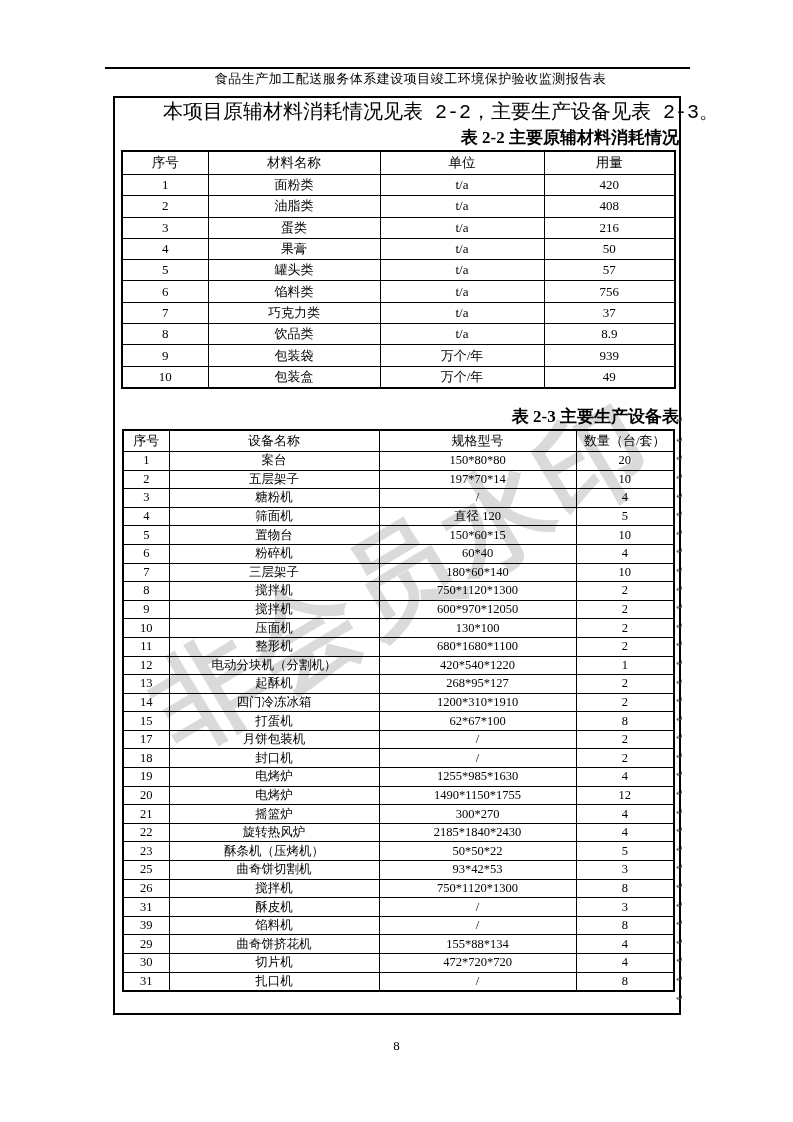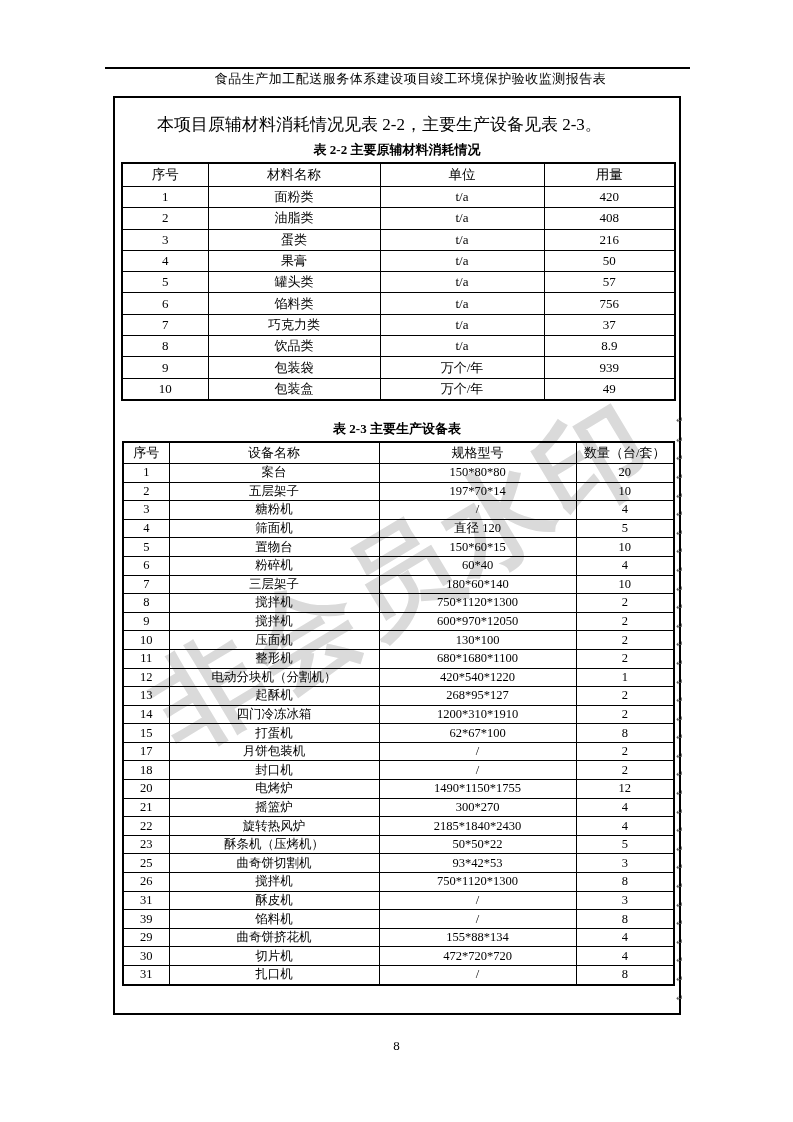--- a/index.html
+++ b/index.html
@@ -21,25 +21,25 @@
     text-align:center;font-size:108px;line-height:112px;color:#dadada;
     font-family:"Liberation Sans","DejaVu Sans",sans-serif;font-weight:bold;
     transform:rotate(-31deg);transform-origin:center center;
     z-index:0;white-space:nowrap;letter-spacing:4px;user-select:none;
   }
   .frame{
     position:absolute;left:113px;top:96px;width:564px;height:915px;
     border:2px solid #000;z-index:1;background:transparent;
   }
   .intro{
-    margin:16px 8px 0 8px;font-size:17px;line-height:21px;
-    text-indent:2em;white-space:nowrap;
+    margin:4px 8px 0 8px;font-size:20px;line-height:21px;
+    text-indent:2em;white-space:nowrap;font-family:Liberation Mono, monospace;
   }
   .caption{
-    text-align:center;font-weight:bold;font-size:13px;line-height:20px;
+    text-align:right;font-weight:bold;font-size:17px;line-height:20px;
     margin-top:5px;
   }
   .caption23{margin-top:18px;margin-bottom:2px;}
   table{border-collapse:collapse;table-layout:fixed;background:transparent;}
   #table22{width:553px;margin:2px 0 0 6px;border:2px solid #000;}
   #table23{width:551px;margin:0 0 0 7px;border:2px solid #000;}
   th,td{
     border:1px solid #000;text-align:center;vertical-align:middle;
     padding:0 2px;overflow:hidden;white-space:nowrap;font-weight:normal;
   }
@@ -266,20 +266,26 @@
           <td>/</td>
           <td>2</td>
         </tr>
         <tr>
           <td>18</td>
           <td>封口机</td>
           <td>/</td>
           <td>2</td>
         </tr>
         <tr>
+          <td>19</td>
+          <td>电烤炉</td>
+          <td>1255*985*1630</td>
+          <td>4</td>
+        </tr>
+        <tr>
           <td>20</td>
           <td>电烤炉</td>
           <td>1490*1150*1755</td>
           <td>12</td>
         </tr>
         <tr>
           <td>21</td>
           <td>摇篮炉</td>
           <td>300*270</td>
           <td>4</td>

